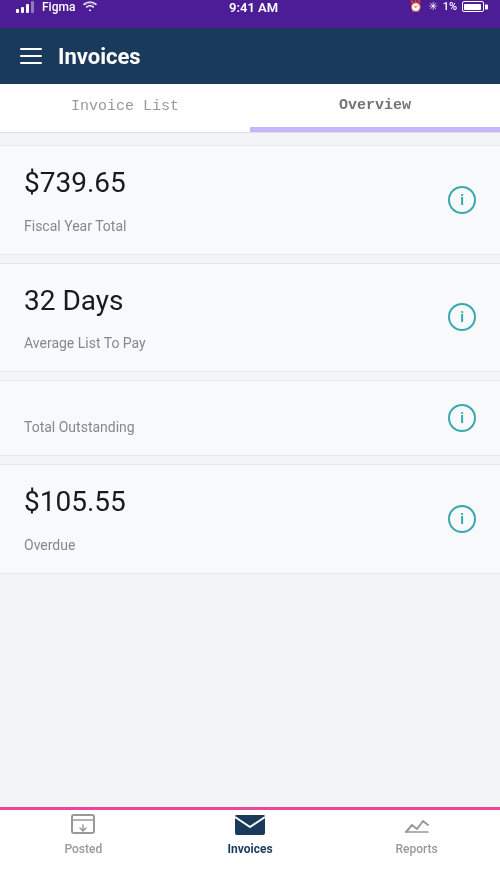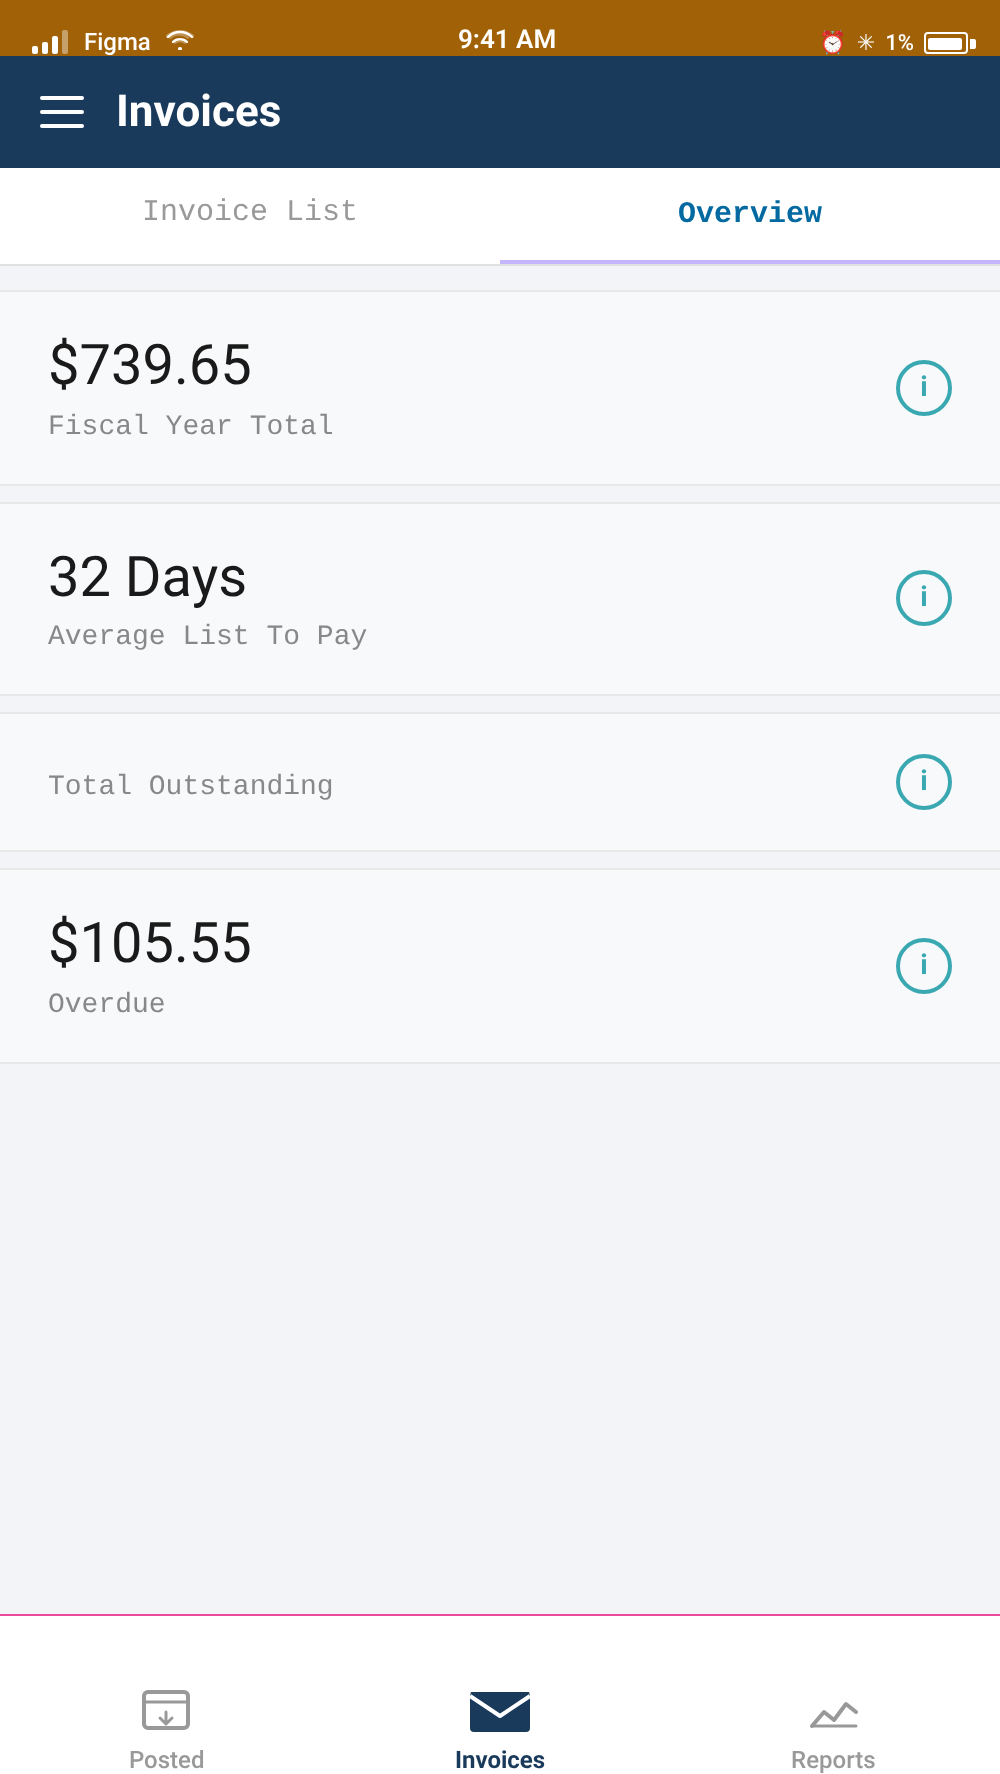--- a/index.html
+++ b/index.html
@@ -10,24 +10,24 @@
       height: 887px;
       font-family: -apple-system, BlinkMacSystemFont, 'Segoe UI', Roboto, sans-serif;
       background: #f2f4f7;
       overflow: hidden;
       display: flex;
       flex-direction: column;
     }
 
     
     .status-bar {
-      background: #a16207;
-      height: 28px;
-      display: flex;
-      align-items: flex-end;
+      background: #4c1d95;
+      height: 28px;
+      display: flex;
+      align-items: flex-start;
       justify-content: space-between;
       padding: 0 16px;
       color: white;
       font-size: 12px;
       font-weight: 500;
     }
 
     .status-left {
       display: flex;
       align-items: center;
@@ -141,23 +141,23 @@
       font-size: 15px;
       cursor: pointer;
       color: #999;
       font-weight: 400;
       border-bottom: 3px solid transparent;
       transition: all 0.2s;
       font-family: Liberation Mono, monospace;
     }
 
     .tab.active {
-      color: #0369a1;
+      color: #737373;
       font-weight: 700;
-      border-bottom: 2px solid #c4b5fd;
+      border-bottom: 5px solid #c4b5fd;
     }
 
     
     .content {
       flex: 1;
       overflow-y: auto;
       padding: 12px 0;
       background: #f2f4f7;
     }
 
@@ -178,22 +178,21 @@
     .stat-value {
       font-size: 28px;
       font-weight: 400;
       color: #1a1a1a;
       line-height: 1.2;
     }
 
     .stat-label {
       font-size: 14px;
       color: #888;
-      margin-top: 6px;
-      font-family: Liberation Mono, monospace;
+      margin-top: 18px;
     }
 
     .info-icon {
       width: 28px;
       height: 28px;
       border-radius: 50%;
       border: 2px solid #3aa8b0;
       display: flex;
       align-items: center;
       justify-content: center;
@@ -202,22 +201,22 @@
       font-weight: 700;
       flex-shrink: 0;
       cursor: pointer;
     }
 
     
     .bottom-nav {
       background: white;
       height: 80px;
       display: flex;
-      align-items: flex-end;
-      border-top: 1px solid #ec4899;
+      align-items: flex-start;
+      border-top: 3px solid #ec4899;
     }
 
     .nav-item {
       flex: 1;
       display: flex;
       flex-direction: column;
       align-items: center;
       justify-content: center;
       gap: 4px;
       cursor: pointer;

